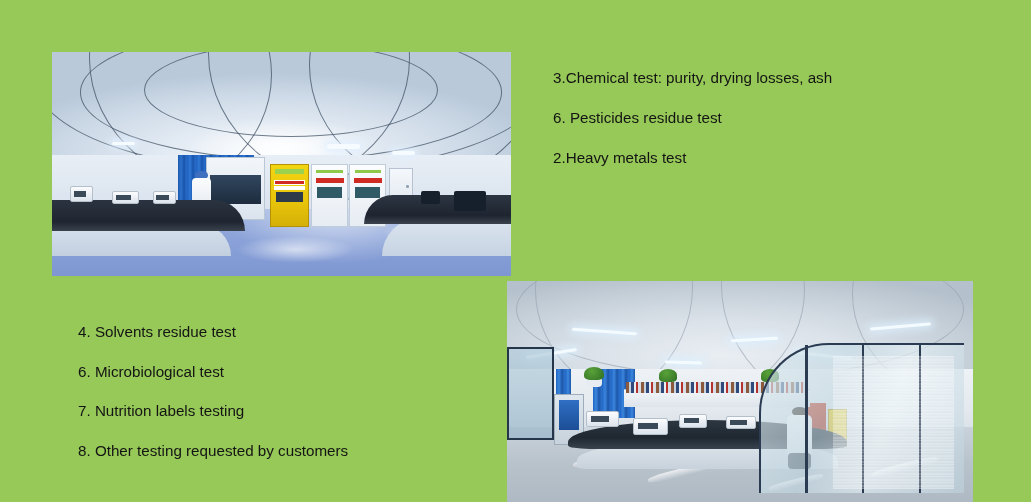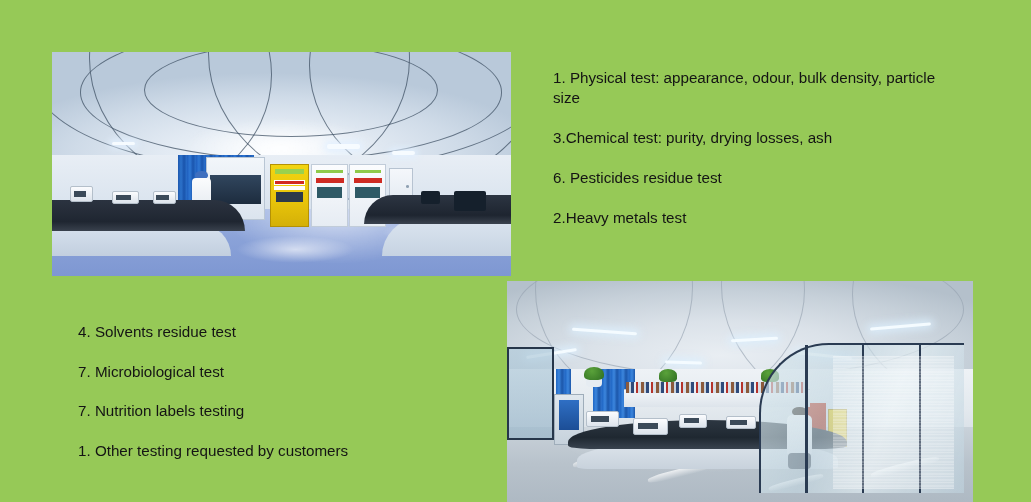--- a/index.html
+++ b/index.html
@@ -515,26 +515,25 @@
       <div class="b-glass">
         <div class="b-mull" style="left:22%;"></div>
         <div class="b-mull" style="left:50%;"></div>
         <div class="b-mull" style="left:78%;"></div>
       </div>
       <div class="b-glass-frost"></div>
     </div>
   </div>
 
   <div class="txt-block" id="list-right">
-    <div class="li">1. Physical test: appearance, odour, bulk density, particle size</div>
     <div class="li">3.Chemical test: purity, drying losses, ash</div>
     <div class="li">6. Pesticides residue test</div>
     <div class="li">2.Heavy metals test</div>
   </div>
 
   <div class="txt-block" id="list-left">
     <div class="li">4. Solvents residue test</div>
-    <div class="li">7. Microbiological test</div>
+    <div class="li">6. Microbiological test</div>
     <div class="li">7. Nutrition labels testing</div>
-    <div class="li">1. Other testing requested by customers</div>
+    <div class="li">8. Other testing requested by customers</div>
   </div>
 
 </div>
 
 </body></html>

